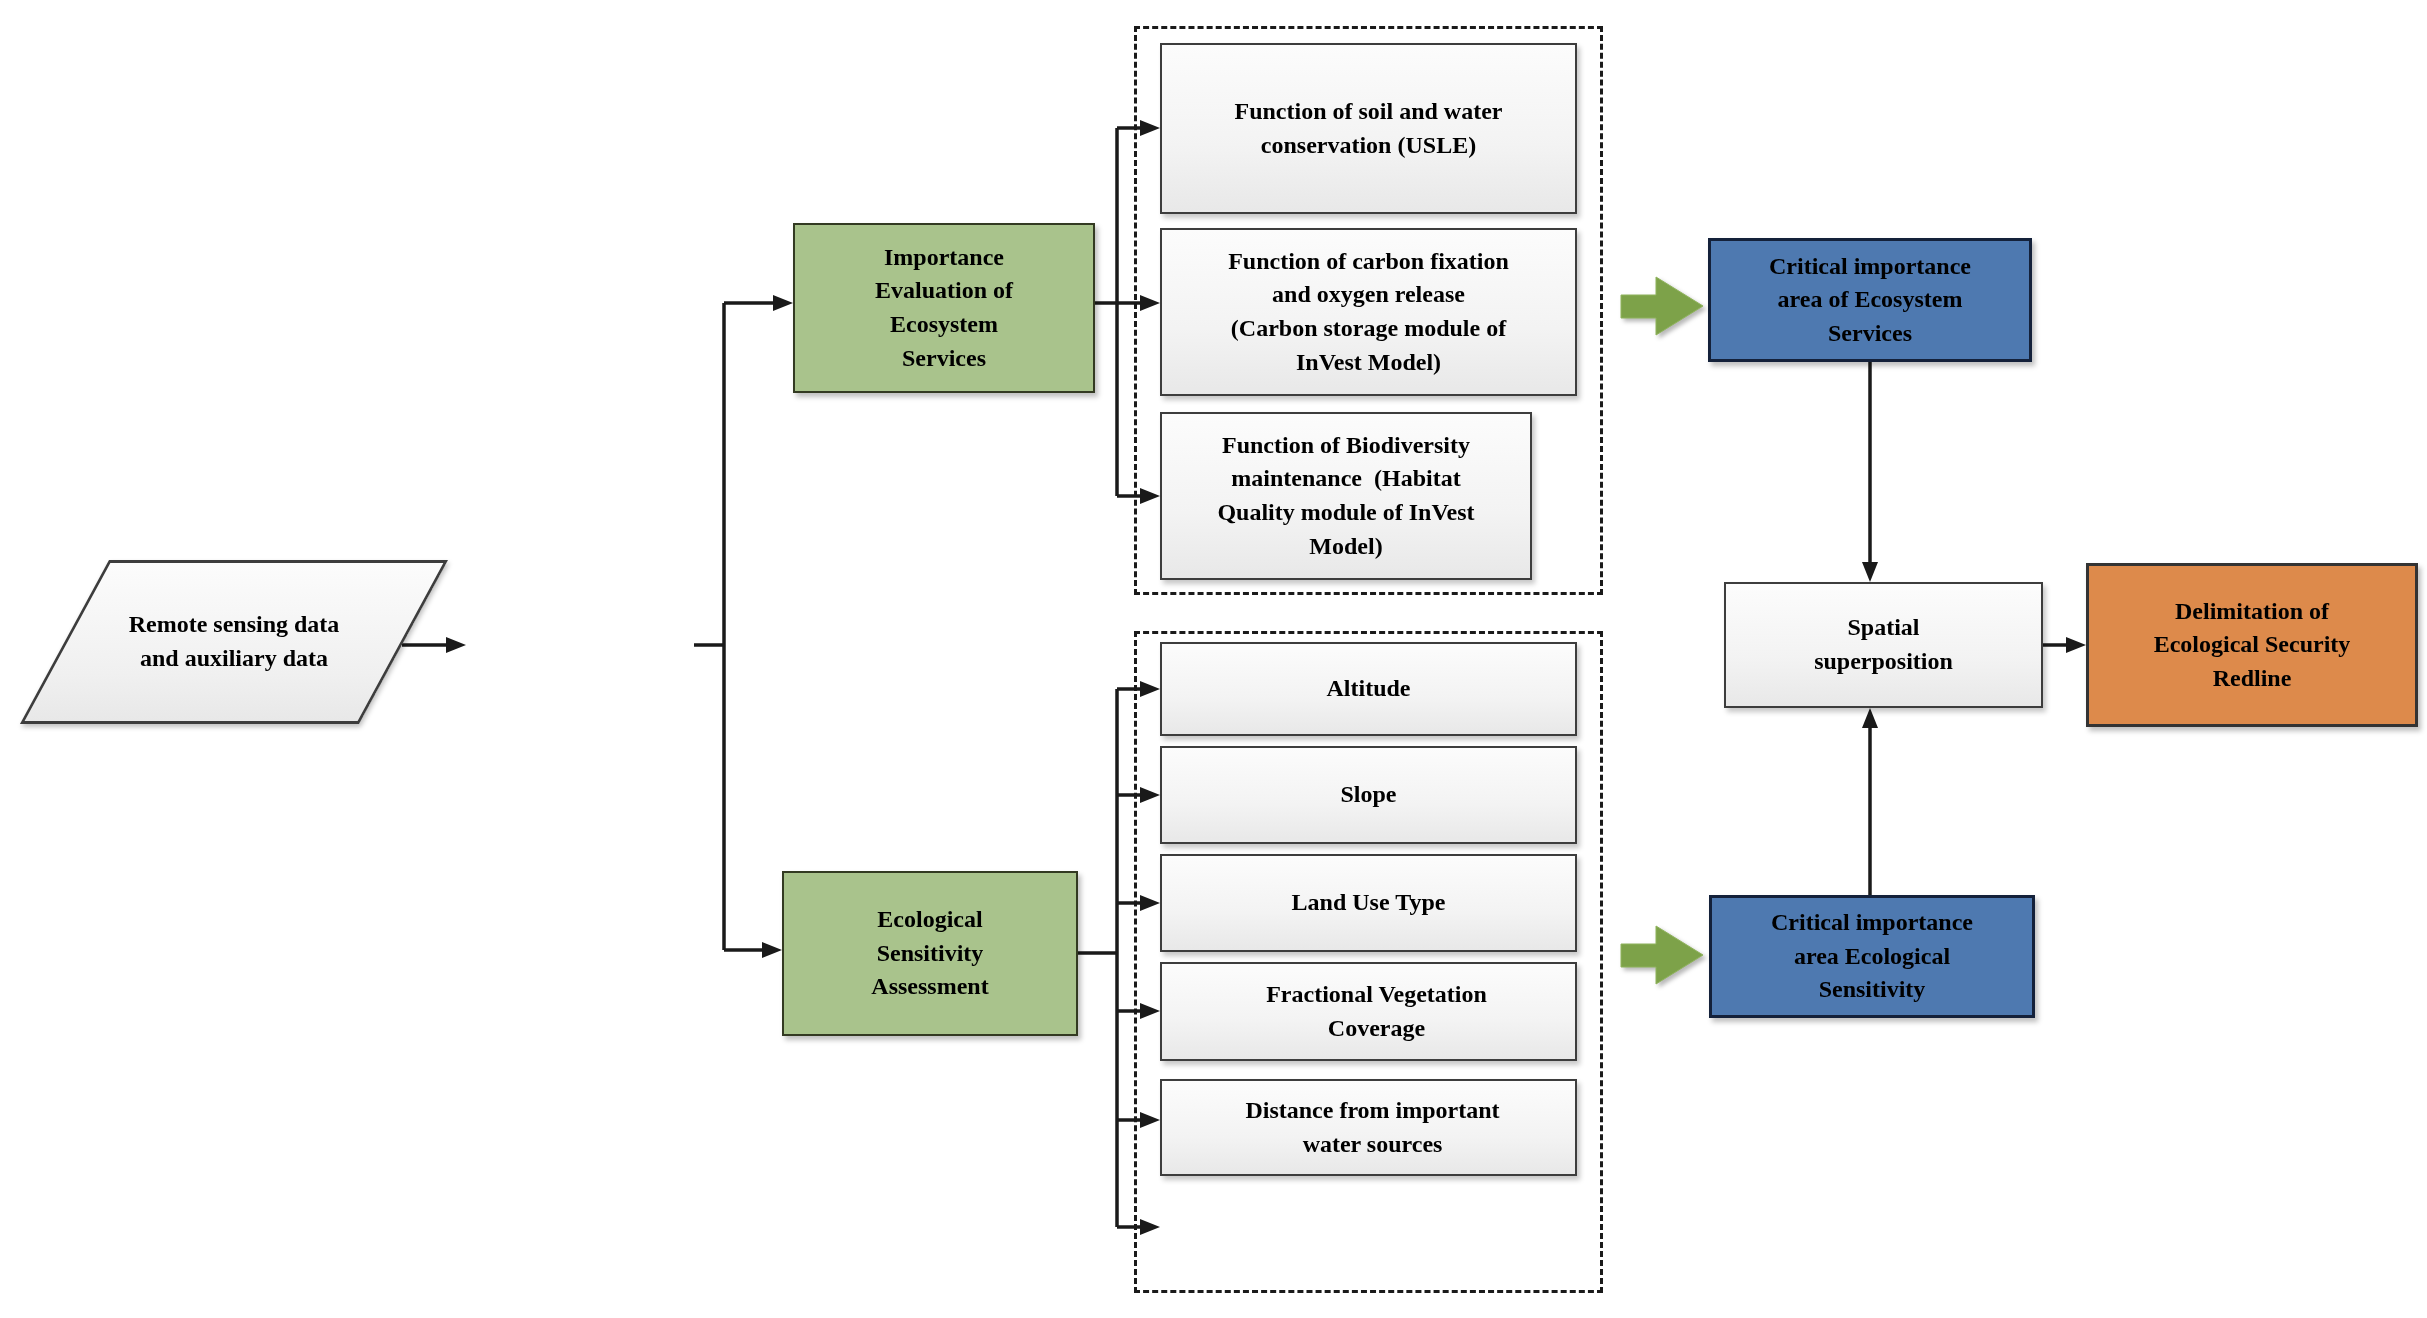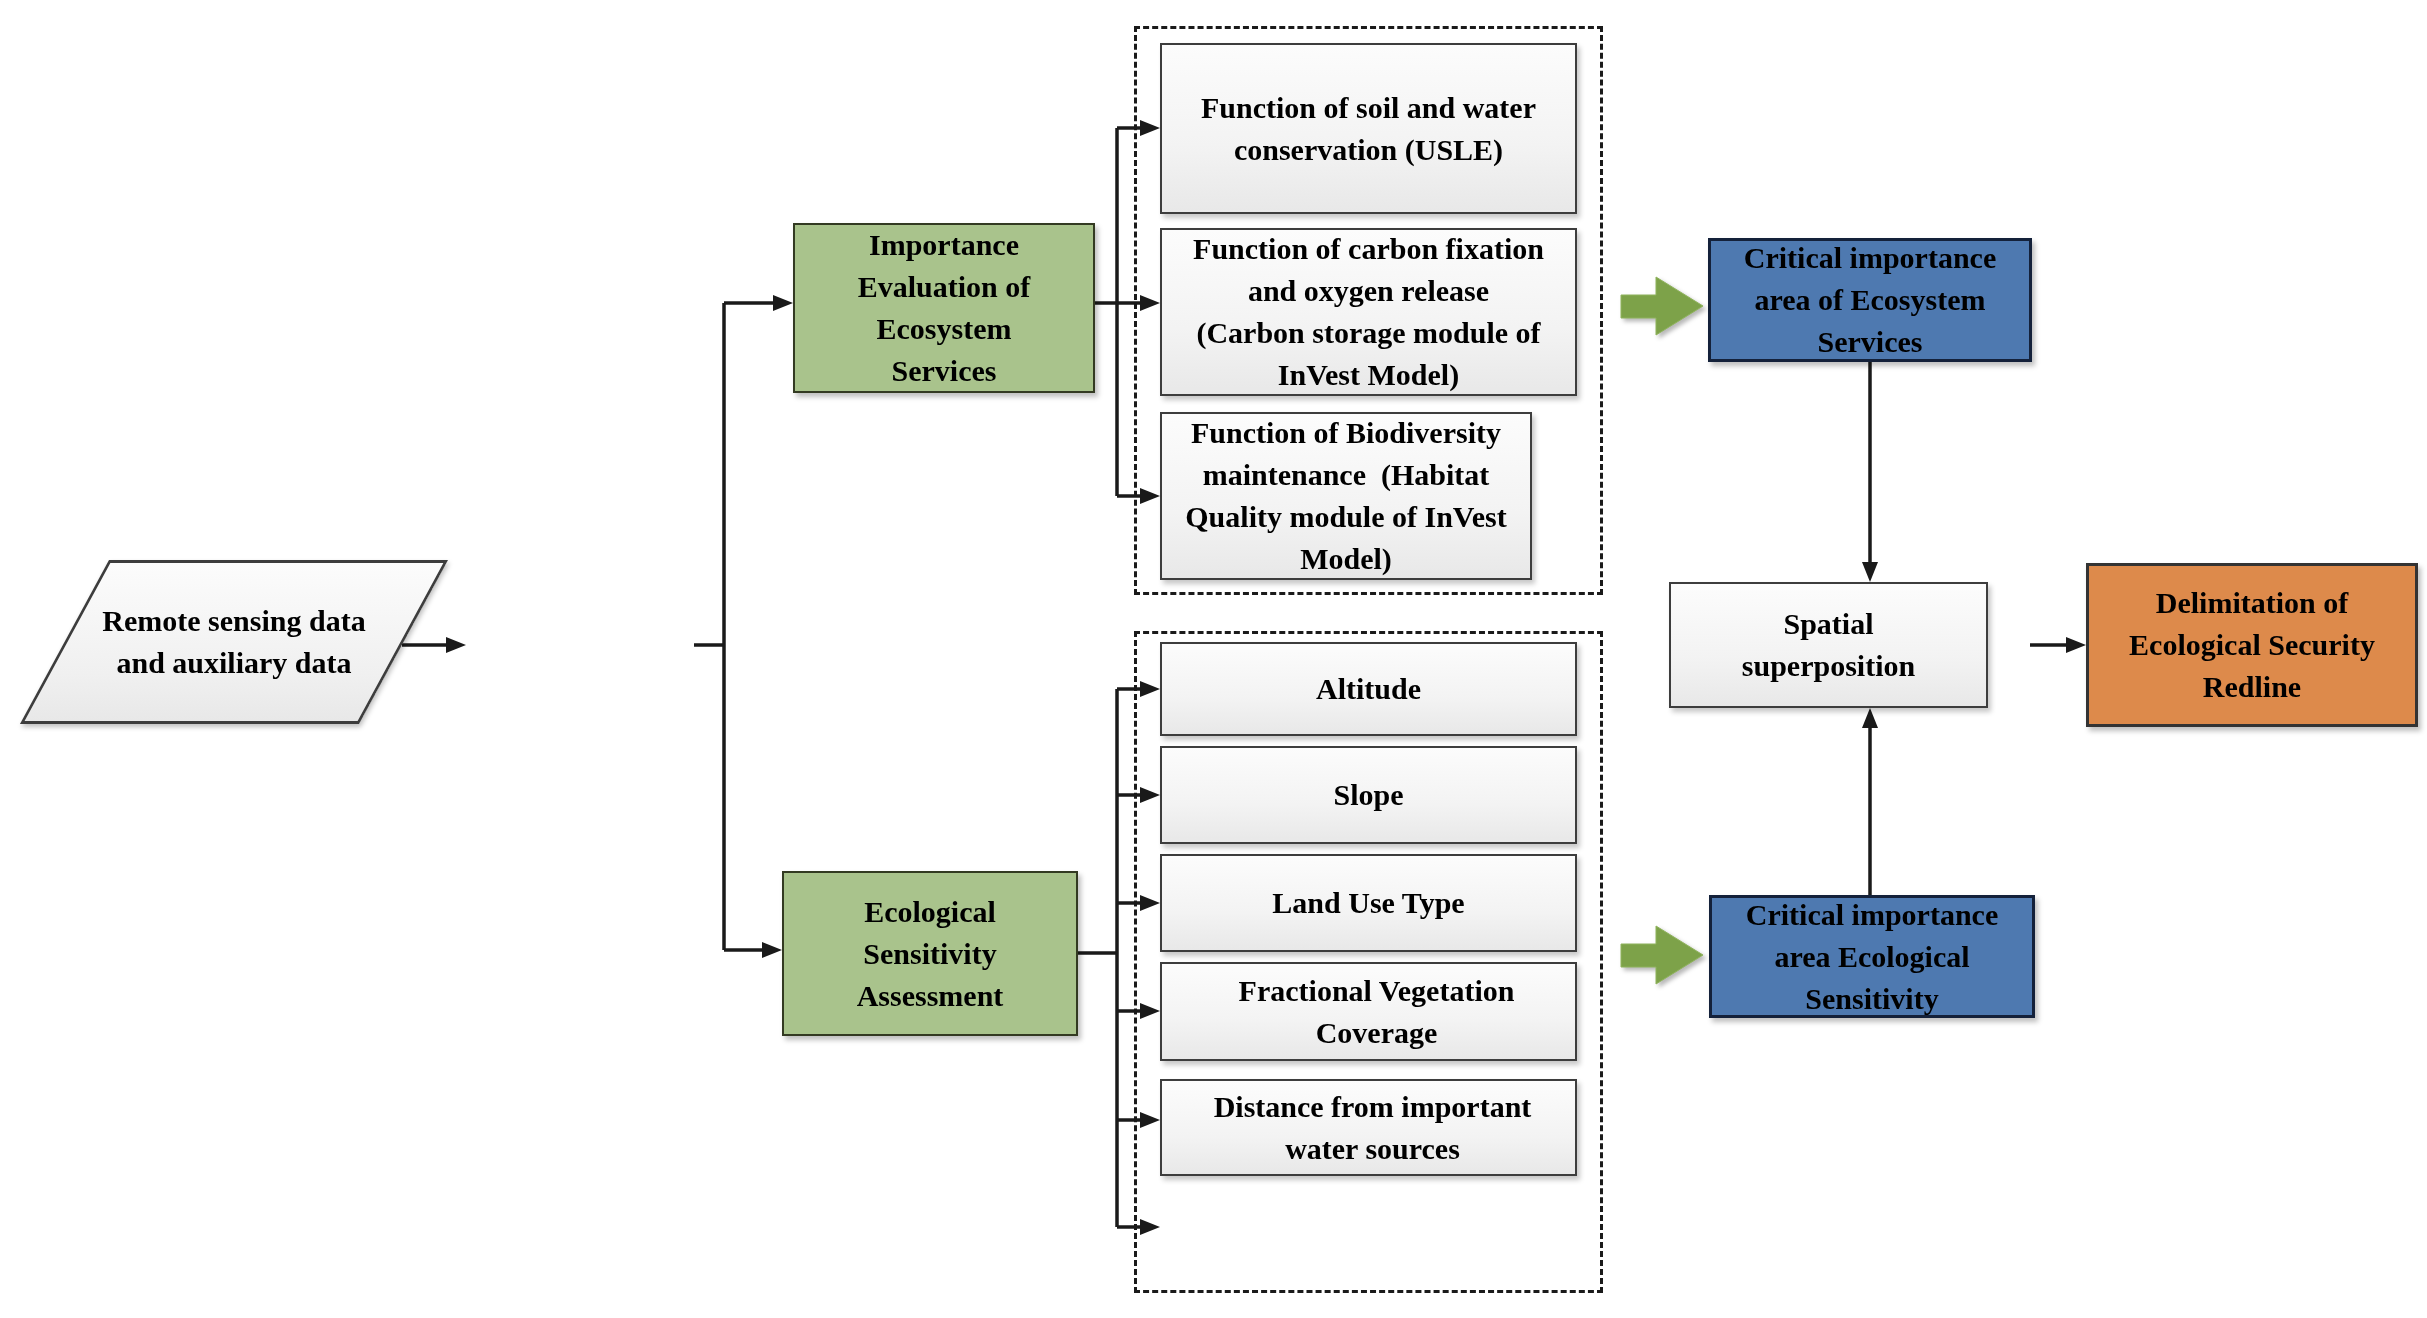--- a/index.html
+++ b/index.html
@@ -18,21 +18,21 @@
     background:#ffffff;
     font-family:"Liberation Serif","DejaVu Serif",serif;
     overflow:hidden;
   }
   .layer{position:absolute;left:0;top:0;}
   .node{
     position:absolute;
     display:flex;align-items:center;justify-content:center;
     text-align:center;white-space:pre-wrap;
     font-weight:700;color:#000;
-    font-size:30px;line-height:1.4;
+    font-size:24px;line-height:1.4;
     box-sizing:border-box;
     z-index:2;
   }
   .lightbox{
     background:linear-gradient(180deg,var(--box-fill-top) 0%,#f3f3f3 60%,var(--box-fill-bottom) 100%);
     border:2.5px solid #3d3d3d;
     box-shadow:3px 4px 5px rgba(0,0,0,0.22);
   }
   .greenbox{
     background:var(--process-green);
@@ -150,20 +150,20 @@
   <div class="node lightbox" style="left:1160px;top:1079px;width:417px;height:97px;padding-left:8px;">Distance from important
 water sources</div>
 
   <div class="node bluebox" style="left:1708px;top:238px;width:324px;height:124px;">Critical importance
 area of Ecosystem
 Services</div>
   <div class="node bluebox" style="left:1709px;top:895px;width:326px;height:123px;">Critical importance
 area Ecological
 Sensitivity</div>
 
-  <div class="node lightbox" style="left:1669px;top:582px;width:319px;height:126px;">Spatial
+  <div class="node lightbox" style="left:1724px;top:582px;width:319px;height:126px;">Spatial
 superposition</div>
 
   <div class="node orangebox" style="left:2086px;top:563px;width:332px;height:164px;">Delimitation of
 Ecological Security
 Redline</div>
 
 </div>
 
 </body></html>

